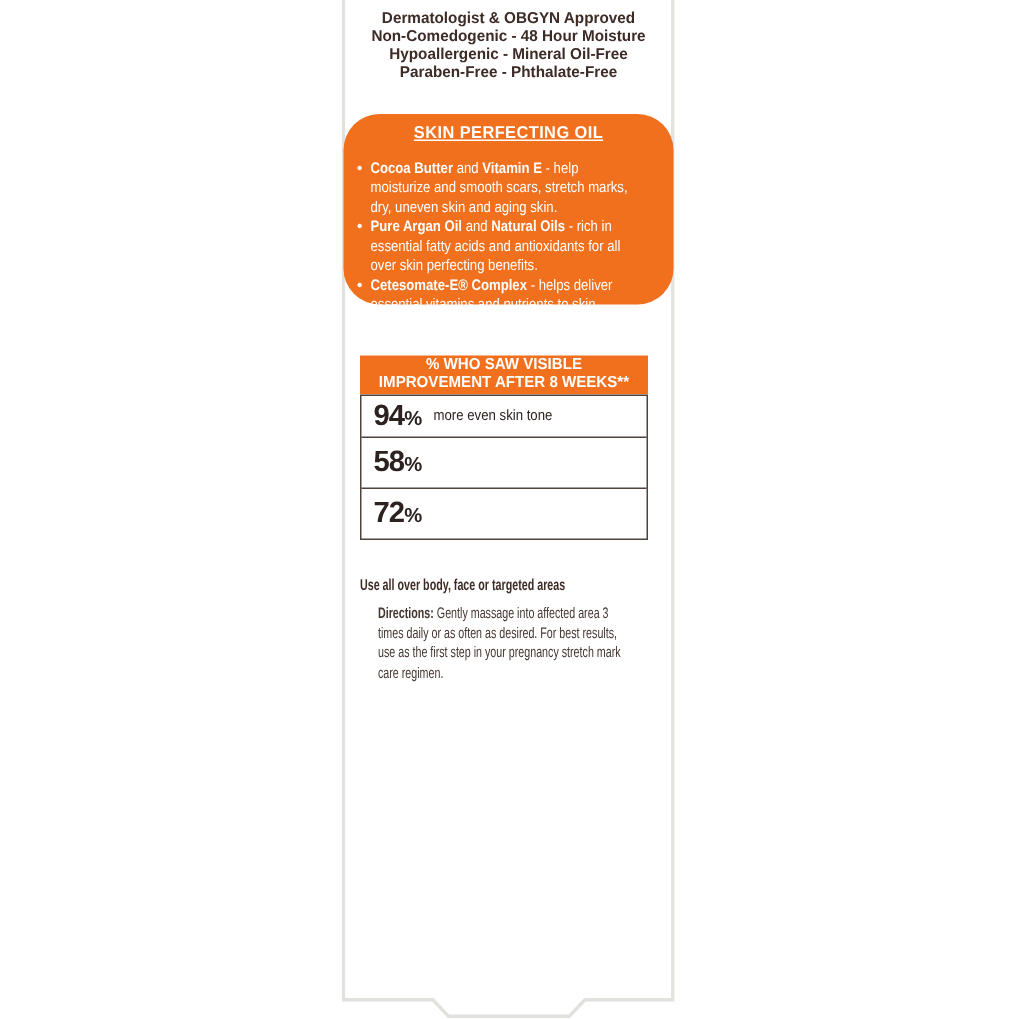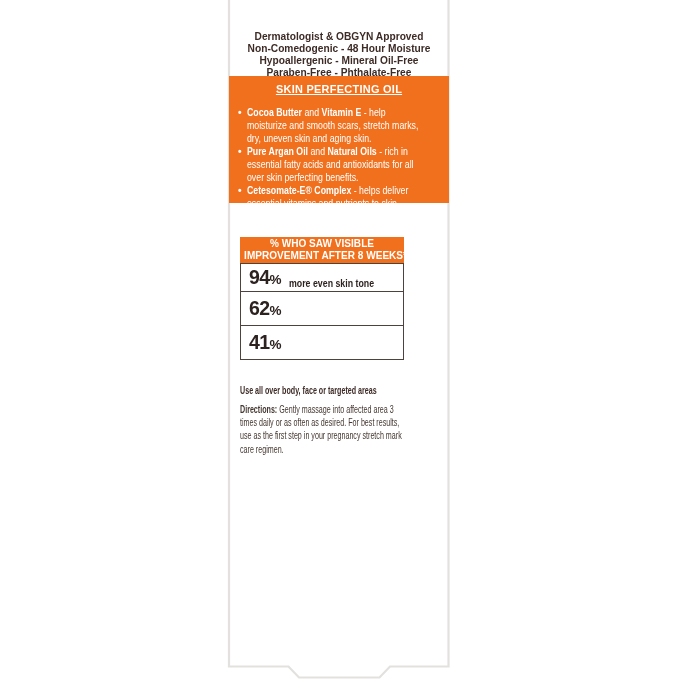--- a/index.html
+++ b/index.html
@@ -1,60 +1,60 @@
 <!DOCTYPE html>
 <html><head>
 <meta charset="utf-8">
 <style>
   html,body{margin:0;padding:0;background:#ffffff;}
   .stage{position:relative;width:679px;height:679px;background:#fff;overflow:hidden;
          font-family:"Liberation Sans",sans-serif;}
   .outline{position:absolute;left:0;top:0;}
 
   
-  .claims{position:absolute;left:229px;top:30px;width:220px;text-align:center;
+  .claims{position:absolute;left:229px;top:6px;width:220px;text-align:center;
           color:#3d2b26;font-weight:700;font-size:10.5px;line-height:12px;}
   .claims .cl{white-space:nowrap;transform:scaleX(0.97);transform-origin:50% 50%;}
 
   
   .oil-box{position:absolute;left:229px;top:76px;width:220px;height:127px;
-           box-sizing:border-box;padding:6px 9px 0 9px;}
+           box-sizing:border-box;padding:6px 9px 0 9px;border-radius:24px;}
   .oil-title{color:#fff;font-weight:700;font-size:11.5px;line-height:15px;margin-bottom:9px;
              text-align:center;text-decoration:underline;letter-spacing:.3px;
              white-space:nowrap;transform:scaleX(0.95);transform-origin:50% 50%;}
   .bullet{position:relative;padding-left:9px;color:#fff;font-size:10.2px;line-height:13px;}
   .marker{position:absolute;left:0;top:0;font-weight:700;}
   .bl{white-space:nowrap;transform:scaleX(0.86);transform-origin:0 50%;}
   .b{font-weight:700;}
 
   
-  .results{position:absolute;left:240px;top:237px;width:164px;box-sizing:border-box;}
+  .results{position:absolute;left:240px;top:237px;width:192px;box-sizing:border-box;}
   .results-header{color:#fff;font-weight:700;font-size:10.6px;line-height:11.6px;
                   text-align:center;padding:1px 0 2px 0;}
   .results-header div{white-space:nowrap;transform:scaleX(0.95);transform-origin:50% 50%;}
   .results-body{border:1.6px solid #4d433c;background:#fff;}
-  .rrow{display:flex;align-items:flex-end;gap:7px;padding:2px 4px 2px 8px;
+  .rrow{display:flex;align-items:center;gap:7px;padding:2px 4px 2px 8px;
         border-top:1.6px solid #4d433c;}
   .rrow.first{border-top:none;}
   .rrow.tall{padding-top:5px;padding-bottom:5px;}
   .pct{color:#2c2220;font-weight:700;font-size:19.5px;letter-spacing:-0.6px;
        white-space:nowrap;flex:0 0 auto;}
   .unit{font-size:13.5px;letter-spacing:0;}
-  .lbl{color:#2c2220;font-weight:700;font-size:10px;line-height:11.5px;}
+  .lbl{color:#2c2220;font-weight:400;font-size:10px;line-height:11.5px;}
   .lbl div{white-space:nowrap;transform:scaleX(0.88);transform-origin:0 50%;}
 
   
   .footnote{position:absolute;left:237px;top:352px;color:#4a3a32;font-size:9px;line-height:11.5px;}
   .footnote .fl{white-space:nowrap;transform:scaleX(0.9);transform-origin:0 50%;}
   .footnote .fl2{padding-left:8px;}
 
   
   .use-line{position:absolute;left:240px;top:384px;color:#3d2b26;font-weight:700;
             font-size:10.5px;white-space:nowrap;transform:scaleX(0.68);transform-origin:0 50%;}
-  .directions{position:absolute;left:240px;top:403px;color:#443630;font-size:10.2px;line-height:13.2px;}
+  .directions{position:absolute;left:252px;top:403px;color:#443630;font-size:10.2px;line-height:13.2px;}
   .directions .dl{white-space:nowrap;transform:scaleX(0.70);transform-origin:0 50%;}
 </style>
 </head>
 <body>
 
 <div class="stage">
 
   <svg class="outline" width="679" height="679" viewBox="0 0 679 679">
     <path d="M229 0 L229 666.5 L288.5 666.5 L299 677.5 L379.5 677.5 L390 666.5 L448.5 666.5 L448.5 0" fill="#ffffff" stroke="#e3e1de" stroke-width="2.2"></path>
   </svg>
@@ -98,25 +98,25 @@
     <div class="results-body">
 
       <div class="rrow first">
         <div class="pct"><span>94</span><span class="unit">%</span></div>
         <div class="lbl">
           <div>more even skin tone</div>
         </div>
       </div>
 
       <div class="rrow tall">
-        <div class="pct"><span>62</span><span class="unit">%</span></div>
+        <div class="pct"><span>58</span><span class="unit">%</span></div>
       </div>
 
       <div class="rrow tall">
-        <div class="pct"><span>41</span><span class="unit">%</span></div>
+        <div class="pct"><span>72</span><span class="unit">%</span></div>
       </div>
 
     </div>
   </div>
 
 
   <div class="use-line">Use all over body, face or targeted areas</div>
 
   <div class="directions">
     <div class="dl"><span class="b">Directions:</span><span> Gently massage into affected area 3</span></div>

